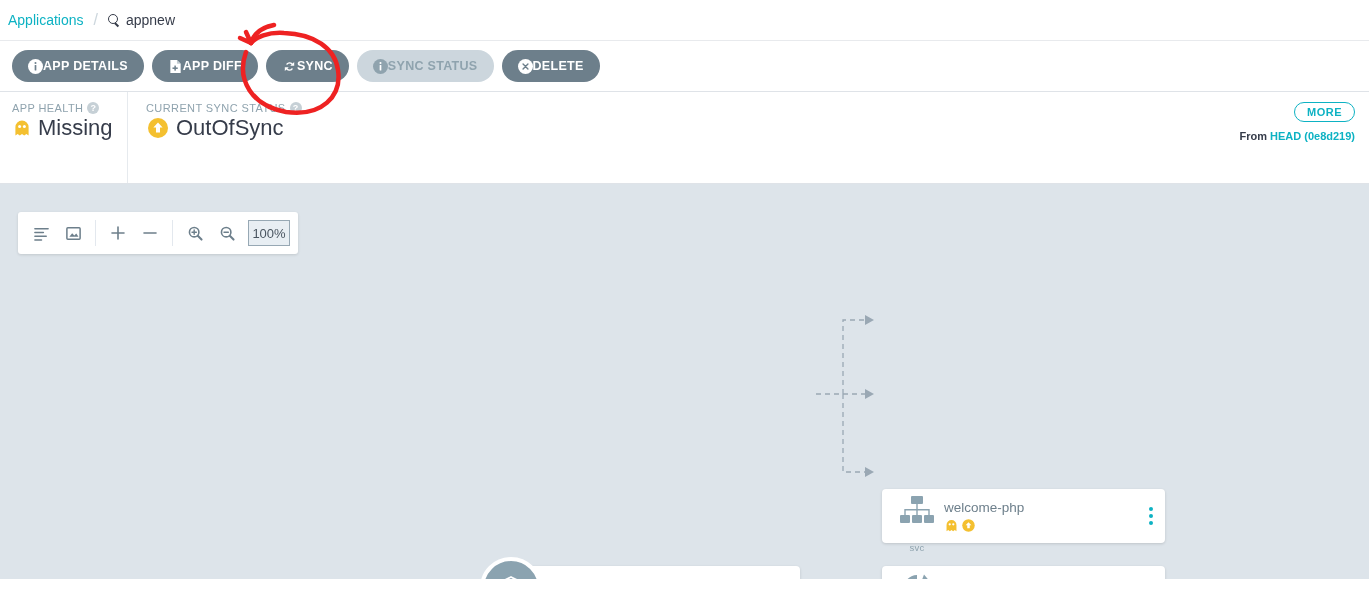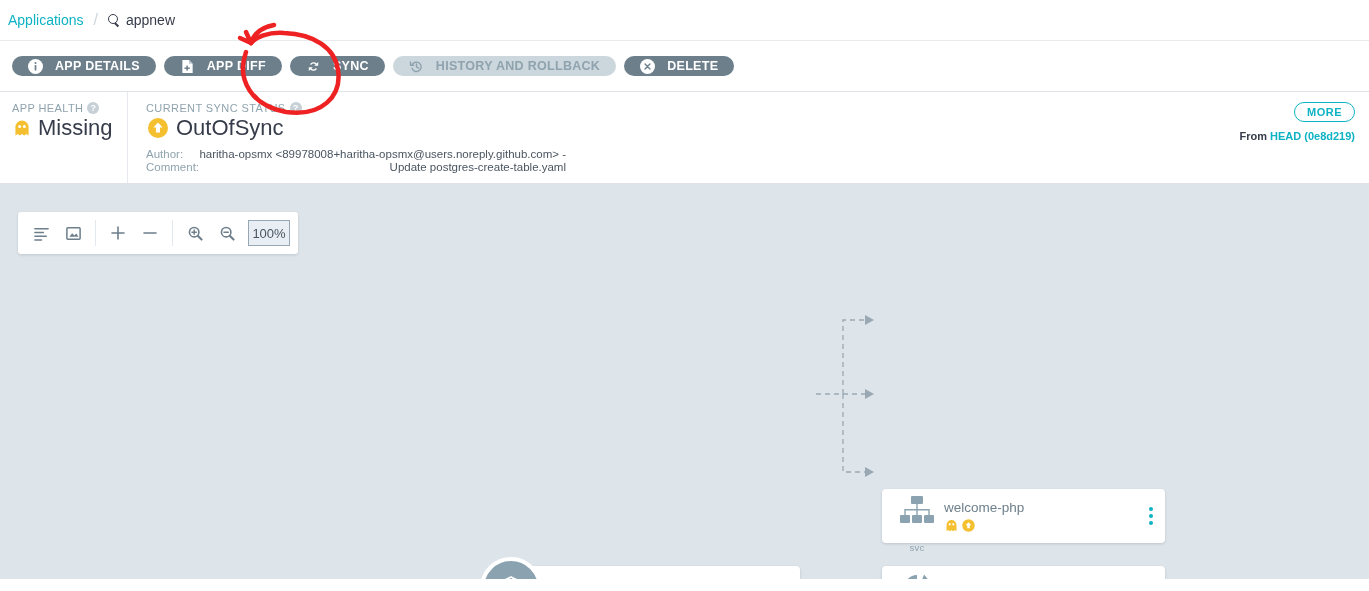--- a/index.html
+++ b/index.html
@@ -38,25 +38,25 @@
     height: 52px;
     display: flex;
     align-items: center;
     gap: 8px;
     padding: 0 12px;
     border-top: 1px solid #e8eaed;
     border-bottom: 1px solid #dfe3e8;
     background: #fff;
   }
   .tbtn {
-    height: 20px;
+    height: 32px;
     border-radius: 16px;
     display: inline-flex;
     align-items: center;
-    gap: 12px;
+    gap: 0;
     padding: 0 16px;
     font-size: 12.5px;
     font-weight: bold;
     letter-spacing: 0.3px;
     color: #fff;
     background: #6d7f8b;
     border: none;
     cursor: pointer;
     white-space: nowrap;
     font-family: "Liberation Sans", sans-serif;
@@ -304,31 +304,31 @@
   <button class="tbtn">
     <span class="ico">
       <svg width="15" height="15" viewBox="0 0 16 16" fill="#fff">
           <path d="M11.3 4.7a4.5 4.5 0 0 0-7.1.9l1.5.6a3 3 0 0 1 4.5-.4l-1.4 1.4H13V3.3z"></path>
           <path d="M4.7 11.3a4.5 4.5 0 0 0 7.1-.9l-1.5-.6a3 3 0 0 1-4.5.4l1.4-1.4H3v3.9z"></path>
         </svg>
     </span>
     <span>SYNC</span>
   </button>
 
-
   <button class="tbtn disabled">
     <span class="ico">
-      <svg width="15" height="15" viewBox="0 0 16 16" fill="none" stroke="#8fa3ae" stroke-width="1.5">
-          <path d="M3.3 6.4A5 5 0 1 1 3 9.3"></path>
-          <path d="M1.6 3.2v3.4h3.4" stroke-linecap="round" stroke-linejoin="round"></path>
-          <path d="M8 5.2V8.4l2.2 1.3" stroke-linecap="round"></path>
+      <svg width="15" height="15" viewBox="0 0 16 16">
+          <circle cx="8" cy="8" r="8" fill="#8fa3ae"></circle>
+          <rect x="7.1" y="6.3" width="1.8" height="6" rx="0.6" fill="#fff"></rect>
+          <circle cx="8" cy="4.2" r="1.1" fill="#fff"></circle>
         </svg>
     </span>
-    <span>HISTORY AND ROLLBACK</span>
+    <span>SYNC STATUS</span>
   </button>
+
 
   <button class="tbtn">
     <span class="ico">
       <svg width="15" height="15" viewBox="0 0 16 16">
           <circle cx="8" cy="8" r="8" fill="#fff"></circle>
           <path d="M5.4 5.4l5.2 5.2M10.6 5.4l-5.2 5.2" stroke="#6d7f8b" stroke-width="1.5" stroke-linecap="round"></path>
         </svg>
     </span>
     <span>DELETE</span>
   </button>
@@ -373,32 +373,20 @@
       </div>
       <div style="text-align:right">
         <span class="more-badge">MORE</span>
         <div class="from-line">
           <span>From</span>
           <span class="rev">HEAD (0e8d219)</span>
         </div>
       </div>
     </div>
 
-    <table class="meta-table">
-      <tbody>
-          <tr>
-        <td class="meta-k">Author:</td>
-        <td class="meta-v">haritha-opsmx &lt;89978008+haritha-opsmx@users.noreply.github.com&gt; -</td>
-      </tr>
-      <tr>
-        <td class="meta-k">Comment:</td>
-        <td class="meta-v">Update postgres-create-table.yaml</td>
-      </tr>
-    </tbody>
-      </table>
   </div>
 </div>
 
 <div class="canvas">
 
   <div class="graph-tools">
     <button class="gt-btn">
       <svg width="17" height="17" viewBox="0 0 18 18" stroke="#6d7f8b" stroke-width="1.6" stroke-linecap="round">
           <path d="M2 4h14M2 8h9M2 12h12M2 16h7"></path>
         </svg>

